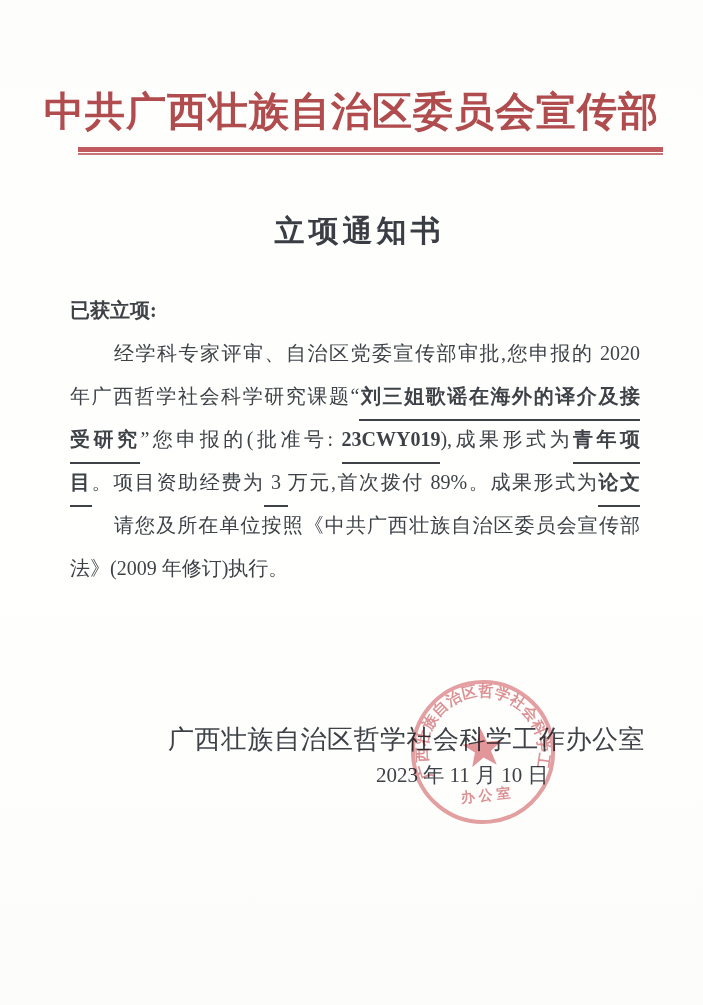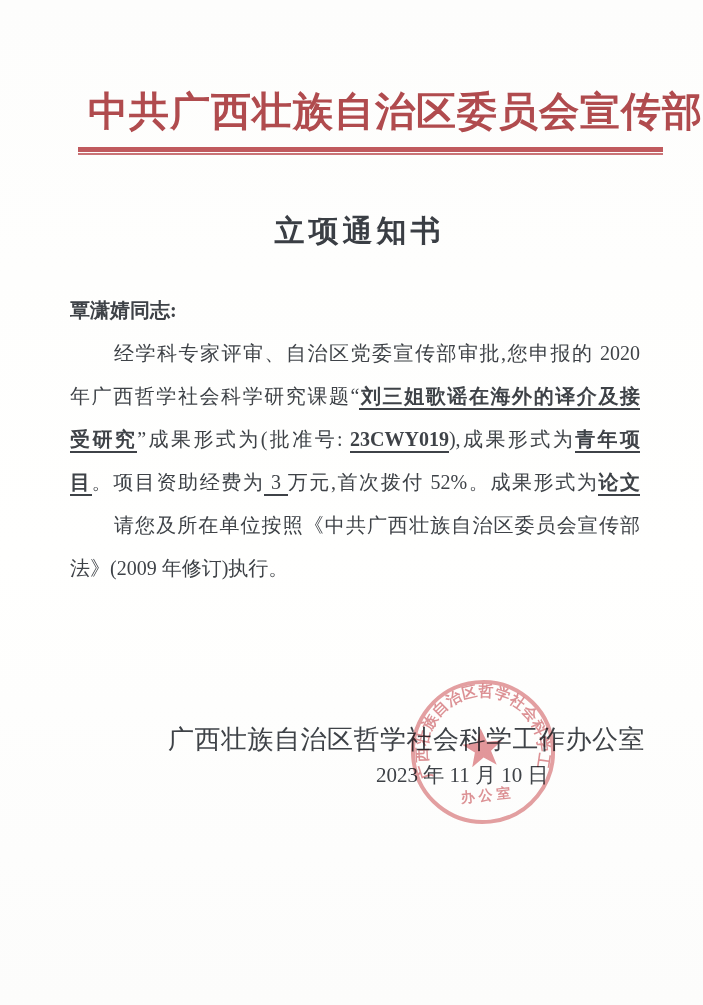--- a/index.html
+++ b/index.html
@@ -8,42 +8,42 @@
     background:#e9e9e7;
     font-family:"Liberation Serif","DejaVu Serif",serif;
   }
   .page {
     position:relative; width:703px; height:1005px;
     background:linear-gradient(180deg,#fdfdfc 0%, #fffffe 55%, #fcfcfb 100%);
     overflow:hidden;
   }
   .letterhead {
     position:absolute; top:84px; left:0; width:703px;
-    text-align:right;
+    text-align:center;
     font-size:40px; font-weight:bold; letter-spacing:1px;
     color:var(--header-red);
   }
   .rule { position:absolute; left:78px; top:147px; width:585px; }
   .rule-thick { height:5px; background:var(--rule-red); }
   .rule-thin  { height:2px; background:var(--rule-red); margin-top:1px; opacity:.85; }
   .doc-title {
     position:absolute; top:203px; left:0; width:703px; margin:8px;
     text-align:center;
     font-size:30px; font-weight:bold; letter-spacing:4px;
     color:var(--title-ink);
   }
   .body-block {
     position:absolute; left:70px; top:289px; width:570px;
     font-size:20px; color:var(--body-ink);
   }
   .line { height:43px; line-height:43px; white-space:nowrap; text-align:left; }
   .line.justify { text-align:justify; text-align-last:justify; }
   .line.indent { padding-left:44px; }
   .seg.b { font-weight:bold; }
-  .seg.u { border-bottom:2px solid var(--body-ink); padding-bottom:1px; }
+  .seg.u { border-bottom:2px solid var(--body-ink); padding-bottom:12px; }
   .signature {
     position:absolute; top:713px; right:58px;
     font-size:26px; color:var(--body-ink); letter-spacing:0.5px;margin-top:9px;
   }
   .date {
     position:absolute; top:761px; left:376px;
     font-size:21px; color:var(--body-ink);
   }
   .seal {
     position:absolute; left:407px; top:676px; width:152px; height:152px;
@@ -59,25 +59,25 @@
   <div class="letterhead">中共广西壮族自治区委员会宣传部</div>
 
   <div class="rule">
     <div class="rule-thick"></div>
     <div class="rule-thin"></div>
   </div>
 
   <h1 class="doc-title">立项通知书</h1>
 
   <div class="body-block" id="body-lines">
-      <div class="line"><span class="seg b">覃潇婧同志:</span></div>
+      <div class="line"><span class="seg b">已获立项:</span></div>
       <div class="line justify indent"><span class="seg">经学科专家评审、自治区党委宣传部审批,您申报的 2020</span></div>
       <div class="line justify"><span class="seg">年广西哲学社会科学研究课题“</span><span class="seg b u">刘三姐歌谣在海外的译介及接</span></div>
-      <div class="line justify"><span class="seg b u">受研究</span><span class="seg">”成果形式为(批准号: </span><span class="seg b u">23CWY019</span><span class="seg">),成果形式为</span><span class="seg b u">青年项</span></div>
-      <div class="line justify"><span class="seg b u">目</span><span class="seg">。项目资助经费为</span><span class="seg u"> 3 </span><span class="seg">万元,首次拨付 52%。成果形式为</span><span class="seg b u">论文</span></div>
+      <div class="line justify"><span class="seg b u">受研究</span><span class="seg">”您申报的(批准号: </span><span class="seg b u">23CWY019</span><span class="seg">),成果形式为</span><span class="seg b u">青年项</span></div>
+      <div class="line justify"><span class="seg b u">目</span><span class="seg">。项目资助经费为</span><span class="seg u"> 3 </span><span class="seg">万元,首次拨付 89%。成果形式为</span><span class="seg b u">论文</span></div>
       <div class="line justify indent"><span class="seg">请您及所在单位按照《中共广西壮族自治区委员会宣传部</span></div>
       <div class="line"><span class="seg">法》(2009 年修订)执行。</span></div>
     </div>
 
   <div class="signature">广西壮族自治区哲学社会科学工作办公室</div>
 
   <div class="date">2023 年 11 月 10 日</div>
 
   <svg class="seal" viewBox="0 0 152 152">
     <circle cx="76" cy="76" r="70" fill="none" stroke="#d05a5e" stroke-width="4" stroke-opacity="0.8"></circle>

